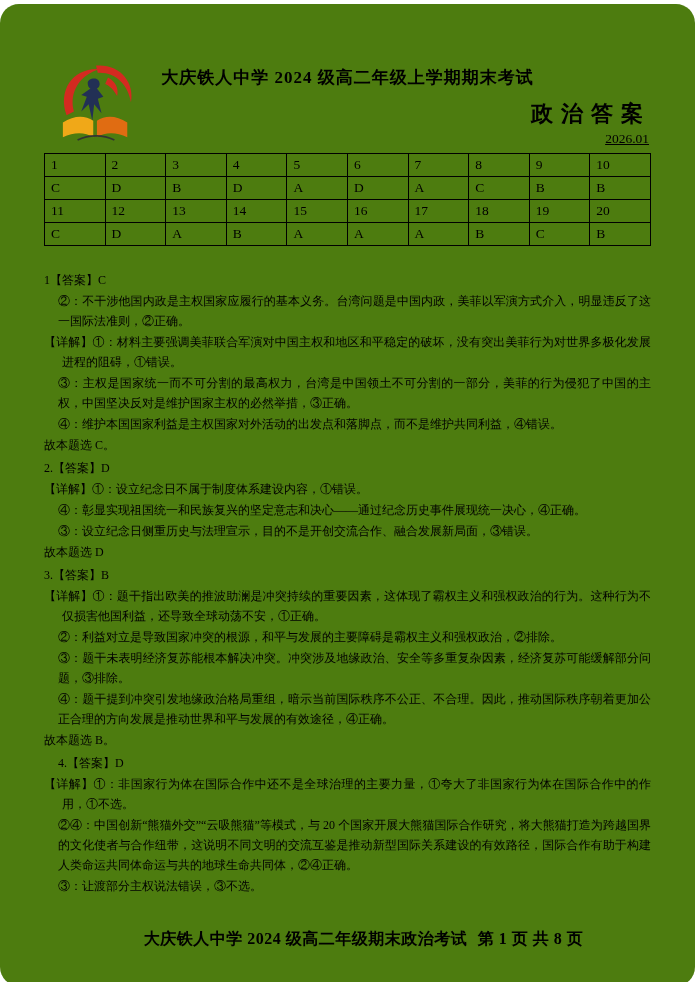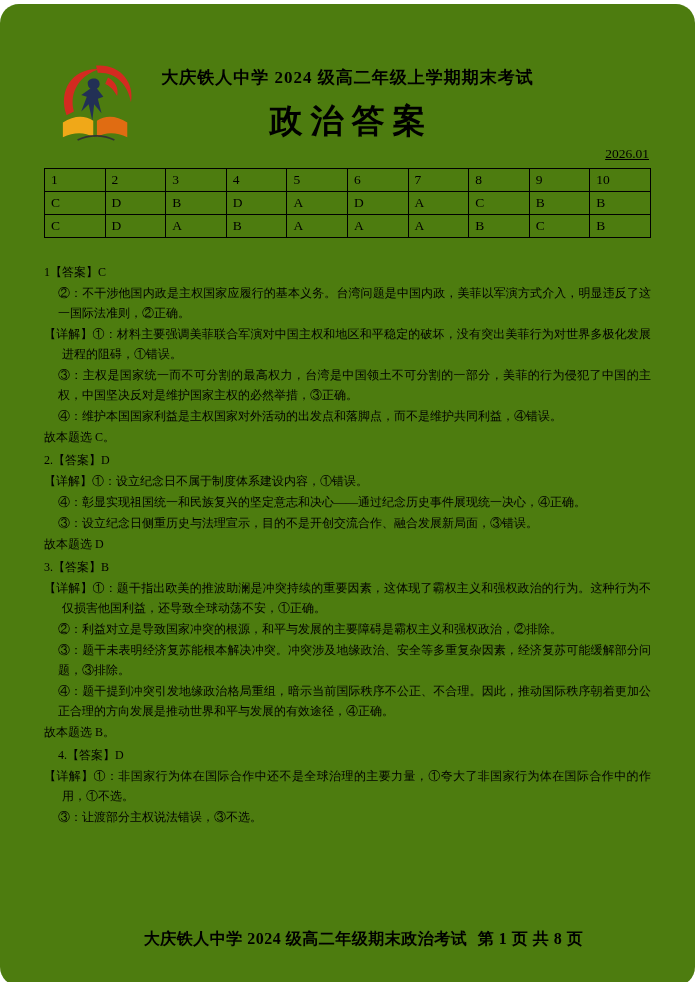--- a/index.html
+++ b/index.html
@@ -8,21 +8,21 @@
     position: relative; color: #000; overflow: hidden; box-sizing: border-box;
     font-family: "Liberation Serif", "DejaVu Serif", serif;
     border-radius: 19px;
   }
   .content { padding: 54px 44px 0 44px; }
 
   .logo { position: absolute; left: 50px; top: 56px; width: 92px; height: 92px; }
   .logo svg { width: 100%; height: 100%; }
 
   .title   { text-align: center; font-size: 17px; font-weight: bold; margin: 8px 0 10px 0; letter-spacing: 1px; }
-  .subtitle{ text-align: center; font-size: 33px; font-weight: bold; letter-spacing: 8px; padding-left: 8px; margin: 6px 0 2px 0; }
+  .subtitle{ text-align: right; font-size: 22px; font-weight: bold; letter-spacing: 8px; padding-left: 8px; margin: 6px 0 2px 0; }
   .date    { text-align: right; font-size: 13.5px; margin: 0 2px 6px 0; text-decoration: underline; }
 
   table.answers { width: 100%; border-collapse: collapse; table-layout: fixed; }
   table.answers td {
     border: 1px solid #000; font-size: 13.5px; padding: 1px 0 1px 6px;
     height: 20px; text-align: left; vertical-align: middle;
   }
 
   .explanations { margin-top: 24px; font-size: 12px; line-height: 20px; text-align: justify; }
   .q-heading { margin: 3px 0 1px 0; }
@@ -83,20 +83,32 @@
             <td>B</td>
             <td>D</td>
             <td>A</td>
             <td>D</td>
             <td>A</td>
             <td>C</td>
             <td>B</td>
             <td>B</td>
           </tr>
           <tr>
+            <td>11</td>
+            <td>12</td>
+            <td>13</td>
+            <td>14</td>
+            <td>15</td>
+            <td>16</td>
+            <td>17</td>
+            <td>18</td>
+            <td>19</td>
+            <td>20</td>
+          </tr>
+          <tr>
             <td>C</td>
             <td>D</td>
             <td>A</td>
             <td>B</td>
             <td>A</td>
             <td>A</td>
             <td>A</td>
             <td>B</td>
             <td>C</td>
             <td>B</td>
@@ -124,20 +136,21 @@
           <p class="q-heading">3.【答案】B</p>
           <p class="q-para lead">【详解】①：题干指出欧美的推波助澜是冲突持续的重要因素，这体现了霸权主义和强权政治的行为。这种行为不仅损害他国利益，还导致全球动荡不安，①正确。</p>
           <p class="q-para point">②：利益对立是导致国家冲突的根源，和平与发展的主要障碍是霸权主义和强权政治，②排除。</p>
           <p class="q-para point">③：题干未表明经济复苏能根本解决冲突。冲突涉及地缘政治、安全等多重复杂因素，经济复苏可能缓解部分问题，③排除。</p>
           <p class="q-para point">④：题干提到冲突引发地缘政治格局重组，暗示当前国际秩序不公正、不合理。因此，推动国际秩序朝着更加公正合理的方向发展是推动世界和平与发展的有效途径，④正确。</p>
           <p class="q-para conclusion">故本题选 B。</p>
         </section>
         <section>
           <p class="q-heading indented">4.【答案】D</p>
           <p class="q-para lead">【详解】①：非国家行为体在国际合作中还不是全球治理的主要力量，①夸大了非国家行为体在国际合作中的作用，①不选。</p>
+          <p class="q-para point">②④：中国创新“熊猫外交”“云吸熊猫”等模式，与 20 个国家开展大熊猫国际合作研究，将大熊猫打造为跨越国界的文化使者与合作纽带，这说明不同文明的交流互鉴是推动新型国际关系建设的有效路径，国际合作有助于构建人类命运共同体命运与共的地球生命共同体，②④正确。</p>
           <p class="q-para point">③：让渡部分主权说法错误，③不选。</p>
         </section>
       </div>
   </div>
 
   <div class="footer">
     <span>大庆铁人中学 2024 级高二年级期末政治考试</span>
     <span class="page-info">第 1 页 共 8 页</span>
   </div>
 

